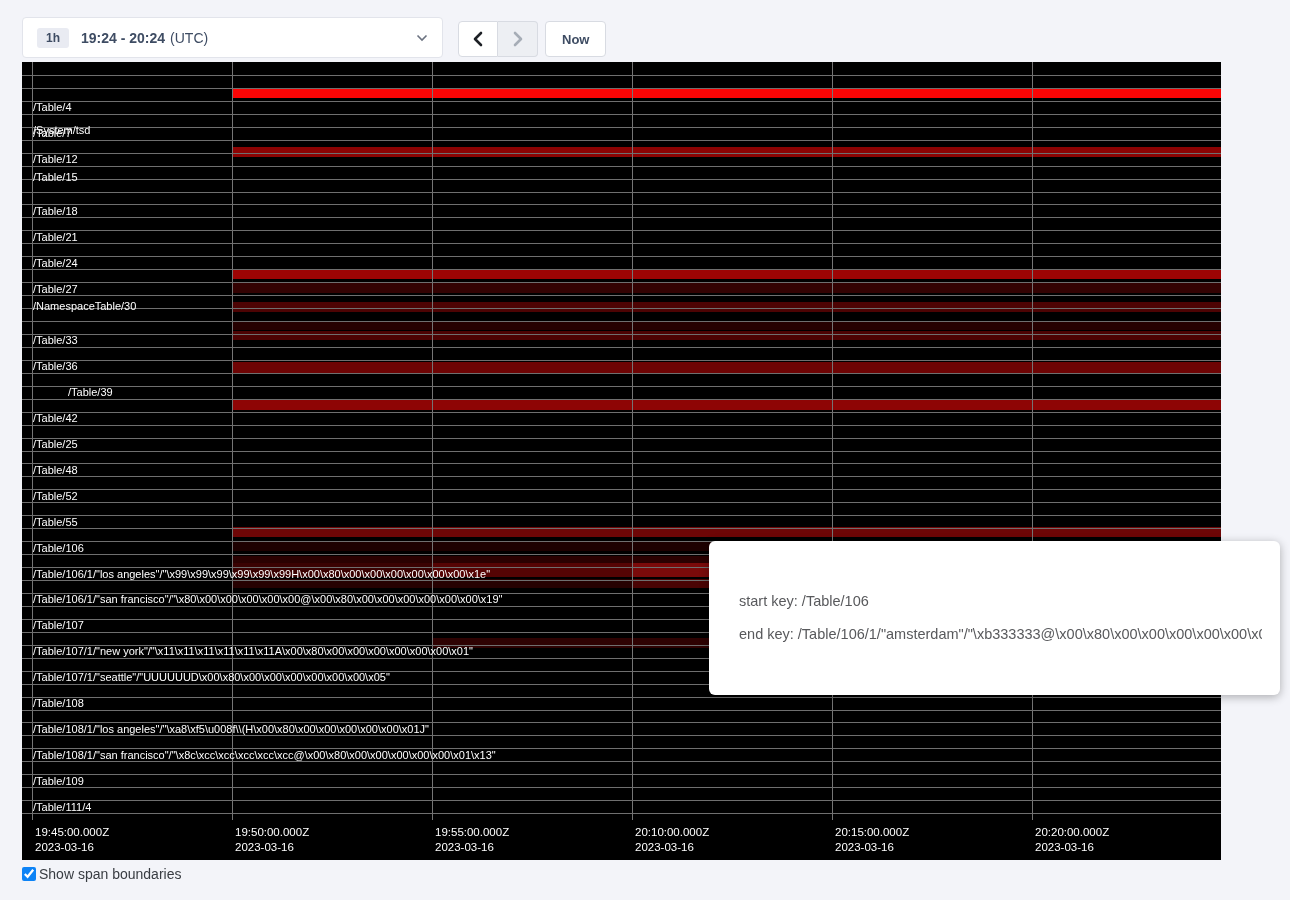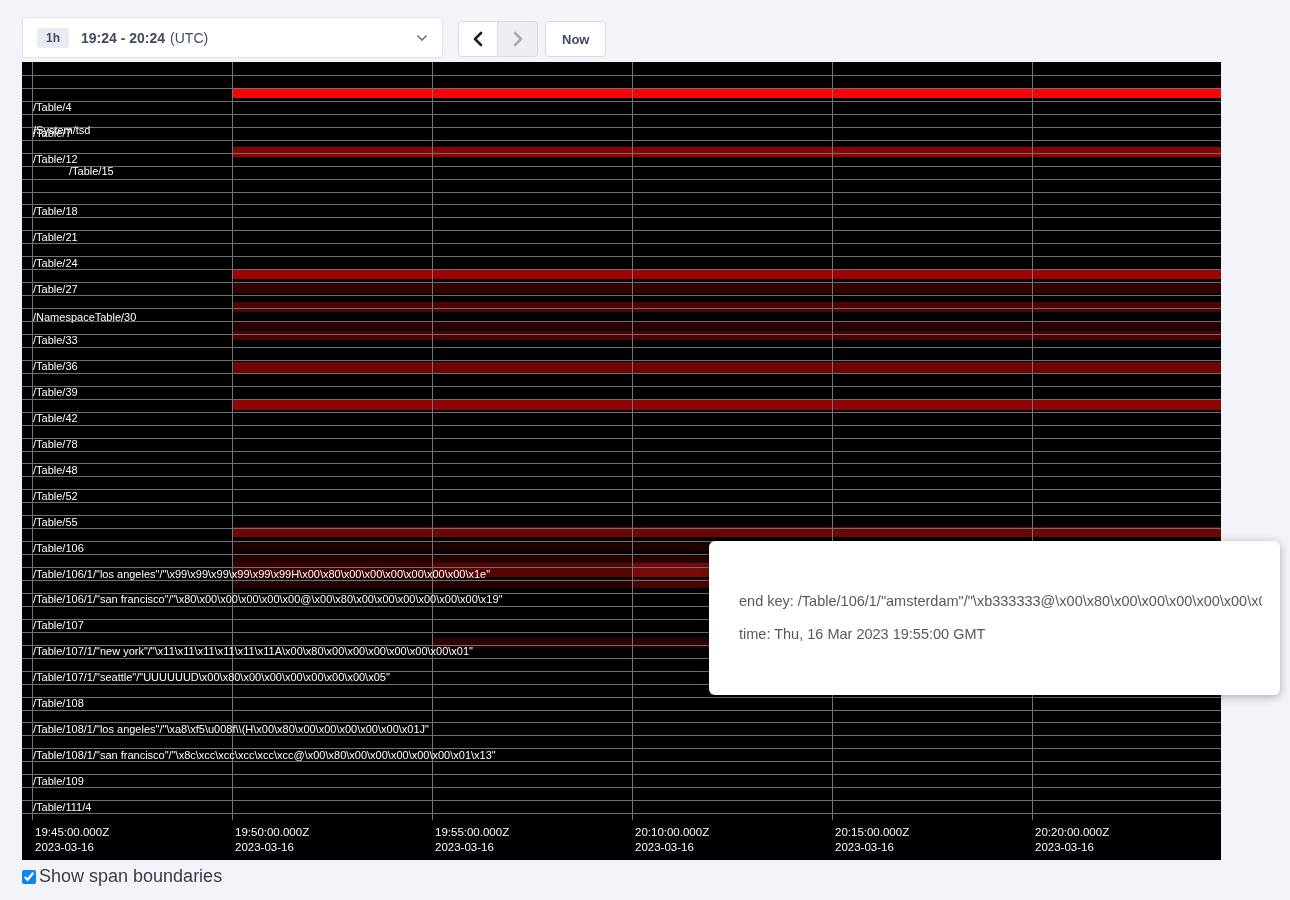--- a/index.html
+++ b/index.html
@@ -71,21 +71,21 @@
     overflow:hidden;
   }
 
   
   .footer-row {
     position:absolute; left:22px; top:866px; display:flex; align-items:center; gap:3px;
   }
   .footer-row input {
     width:14px; height:14px; accent-color:#0d83f6; margin:0; cursor:pointer;
   }
-  .footer-row label { font-size:18px; color:#383c42; cursor:default; }
+  .footer-row label { font-size:14px; color:#383c42; cursor:default; }
 </style>
 </head>
 <body>
 
 <div class="time-select">
   <span class="range-pill">1h</span>
   <span class="range-text">19:24 - 20:24</span>
   <span class="range-tz">(UTC)</span>
   <span class="select-caret">
     <svg width="12" height="8" viewBox="0 0 12 8">
@@ -193,31 +193,31 @@
     <div class="hline" style="top: 686.3px;"></div>
     <div class="hline" style="top: 699.3px;"></div>
     <div class="hline" style="top: 712.3px;"></div>
     <div class="hline" style="top: 725.2px;"></div>
     <div class="hline" style="top: 738.1px;"></div>
     <div class="hline" style="top: 751.1px;"></div>
     <div class="rowlab" style="top: 13.5px; margin-top: 48px;">/System/tsd</div>
     <div class="rowlab" style="top: 39.4px;">/Table/4</div>
     <div class="rowlab" style="top: 65.3px;">/Table/7</div>
     <div class="rowlab" style="top: 91.2px;">/Table/12</div>
-    <div class="rowlab" style="top: 103px; margin-left: 36px;">/Table/15</div>
+    <div class="rowlab" style="top: 109px;">/Table/15</div>
     <div class="rowlab" style="top: 143px;">/Table/18</div>
     <div class="rowlab" style="top: 168.9px;">/Table/21</div>
     <div class="rowlab" style="top: 194.8px;">/Table/24</div>
     <div class="rowlab" style="top: 220.6px;">/Table/27</div>
-    <div class="rowlab" style="top: 249px;">/NamespaceTable/30</div>
+    <div class="rowlab" style="top: 238px;">/NamespaceTable/30</div>
     <div class="rowlab" style="top: 272.4px;">/Table/33</div>
     <div class="rowlab" style="top: 298.3px;">/Table/36</div>
-    <div class="rowlab" style="top: 324.2px;">/Table/39</div>
+    <div class="rowlab" style="top: 324.2px; margin-left: 35px;">/Table/39</div>
     <div class="rowlab" style="top: 350.1px;">/Table/42</div>
-    <div class="rowlab" style="top: 376px;">/Table/78</div>
+    <div class="rowlab" style="top: 376px;">/Table/25</div>
     <div class="rowlab" style="top: 401.9px;">/Table/48</div>
     <div class="rowlab" style="top: 427.8px;">/Table/52</div>
     <div class="rowlab" style="top: 453.7px;">/Table/55</div>
     <div class="rowlab" style="top: 479.6px;">/Table/106</div>
     <div class="rowlab" style="top: 505.5px;">/Table/106/1/"los angeles"/"\x99\x99\x99\x99\x99\x99H\x00\x80\x00\x00\x00\x00\x00\x00\x1e"</div>
     <div class="rowlab" style="top: 531.4px;">/Table/106/1/"san francisco"/"\x80\x00\x00\x00\x00\x00@\x00\x80\x00\x00\x00\x00\x00\x00\x19"</div>
     <div class="rowlab" style="top: 557.3px; text-align: center;">/Table/107</div>
     <div class="rowlab" style="top: 583.1px;">/Table/107/1/"new york"/"\x11\x11\x11\x11\x11\x11A\x00\x80\x00\x00\x00\x00\x00\x00\x01"</div>
     <div class="rowlab" style="top: 609px;">/Table/107/1/"seattle"/"UUUUUUD\x00\x80\x00\x00\x00\x00\x00\x00\x05"</div>
     <div class="rowlab" style="top: 634.9px;">/Table/108</div>
@@ -245,20 +245,20 @@
       <div>20:15:00.000Z</div>
       <div>2023-03-16</div>
     </div>
     <div class="xtick" style="left: 1013px;">
       <div>20:20:00.000Z</div>
       <div>2023-03-16</div>
     </div>
   </div>
 
 <div class="kv-tooltip">
+  <div class="tline">start key: /Table/106</div>
   <div class="tline">end key: /Table/106/1/"amsterdam"/"\xb333333@\x00\x80\x00\x00\x00\x00\x00\x00#"</div>
-  <div class="tline">time: Thu, 16 Mar 2023 19:55:00 GMT</div>
 </div>
 
 <div class="footer-row">
   <input type="checkbox" id="spanCb" checked="" style="">
   <label for="spanCb">Show span boundaries</label>
 </div>
 
 </body></html>

